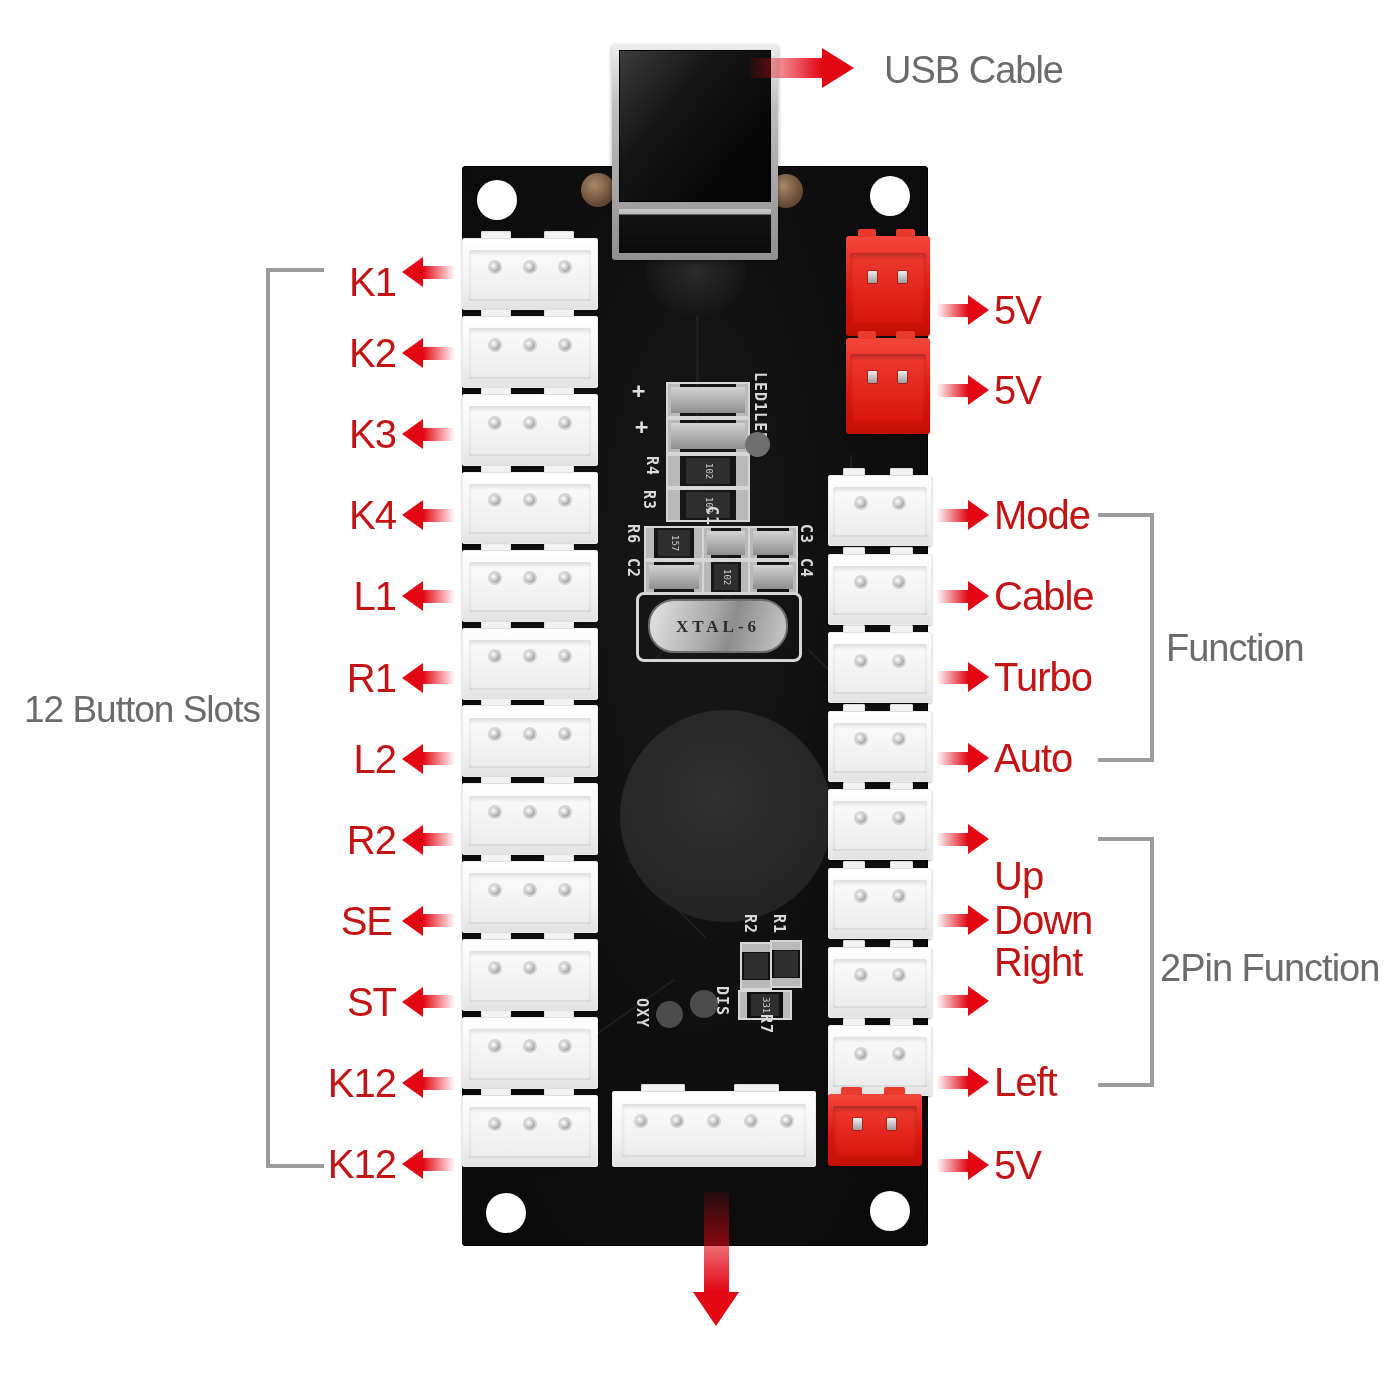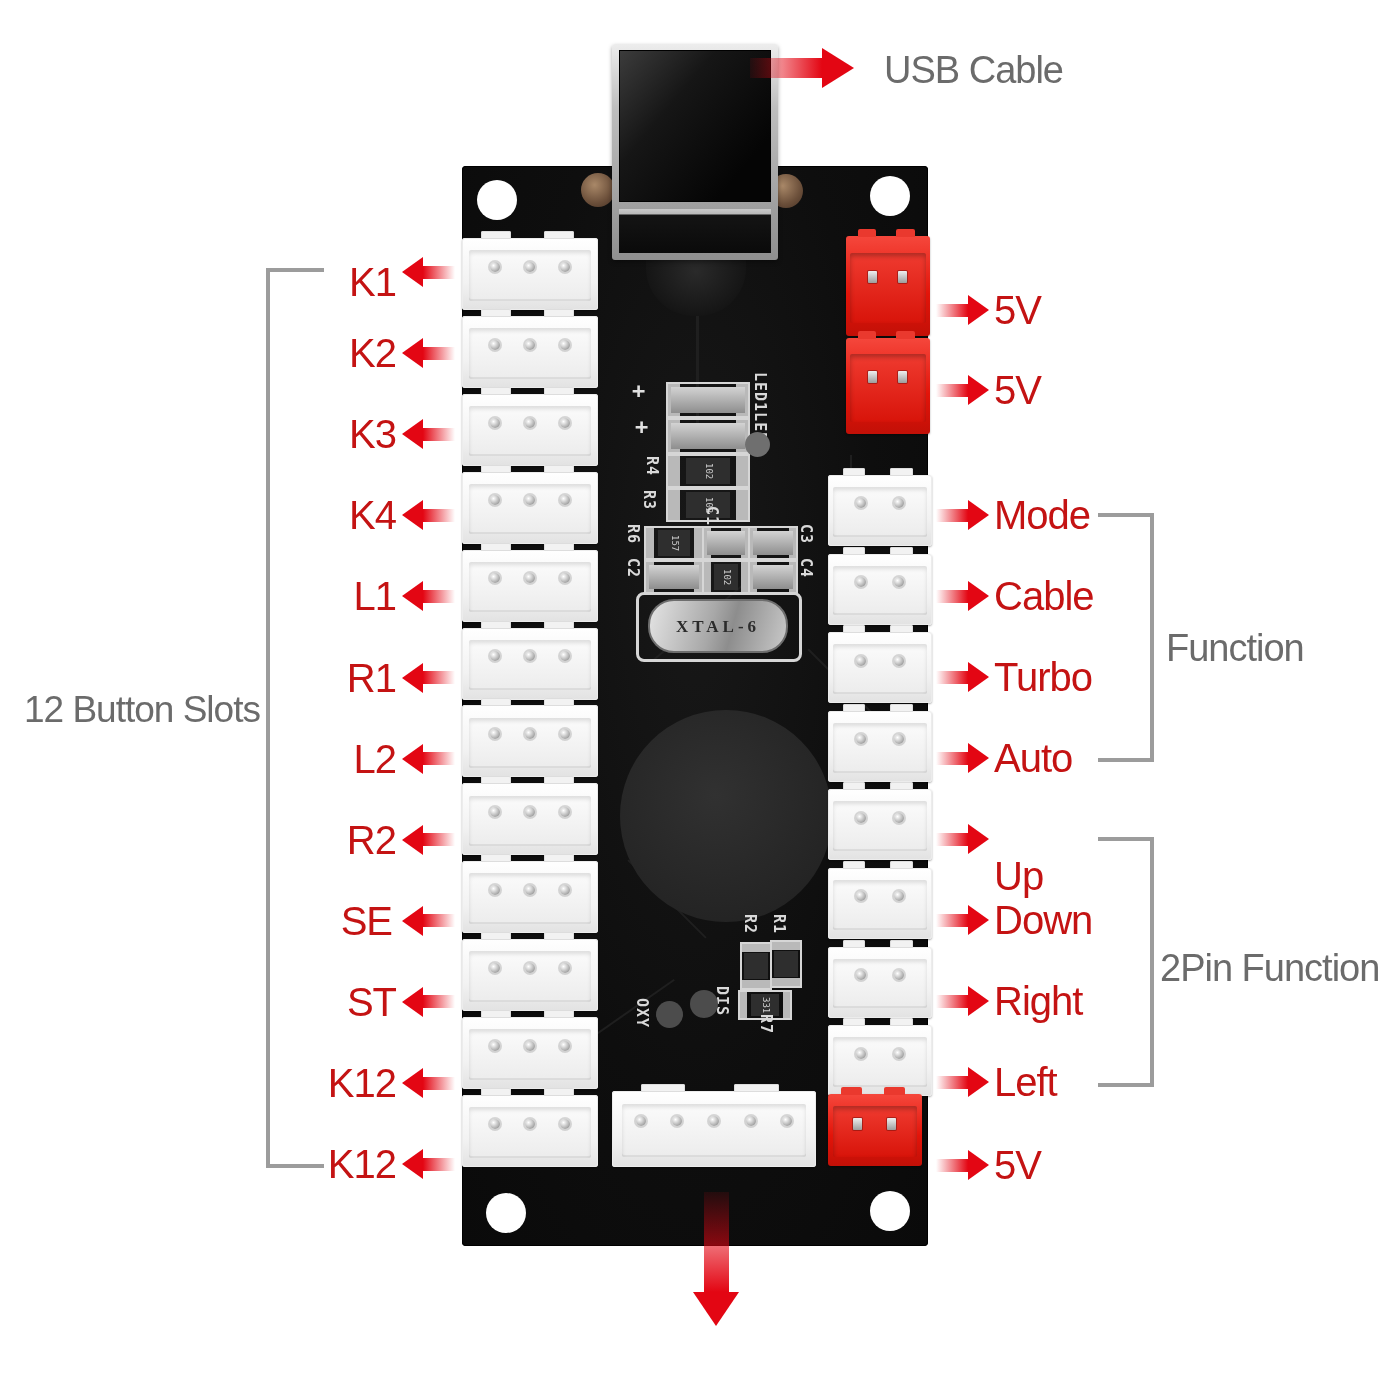--- a/index.html
+++ b/index.html
@@ -383,21 +383,21 @@
       <div class="tab w" style="left: 14%;"></div>
       <div class="tab w" style="left: 60%;"></div>
       <div class="cavity"></div>
       <div class="pin" style="left: 28.28px; top: 23.4px;"></div>
       <div class="pin" style="left: 65.72px; top: 23.4px;"></div>
     </div>
     <div class="arr" style="left: 936px; top: 986px;">
       <div class="shaft-r"></div>
       <div class="head-r"></div>
     </div>
-    <div class="lbl-red right-col" style="left: 994px; top: 979px;">Right</div>
+    <div class="lbl-red right-col" style="left: 994px; top: 940px;">Right</div>
     <div class="conn white" style="left: 828px; top: 946.6px; width: 104px; height: 71px;">
       <div class="tab w" style="left: 14%;"></div>
       <div class="tab w" style="left: 60%;"></div>
       <div class="cavity"></div>
       <div class="pin" style="left: 28.28px; top: 23.4px;"></div>
       <div class="pin" style="left: 65.72px; top: 23.4px;"></div>
     </div>
     <div class="arr" style="left: 936px; top: 1067px;">
       <div class="shaft-r"></div>
       <div class="head-r"></div>

